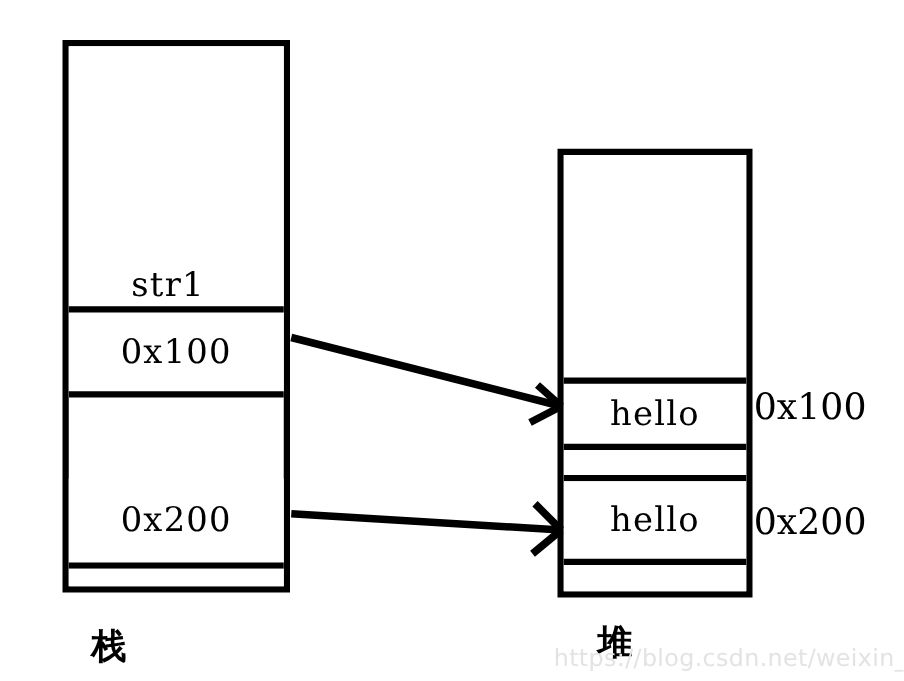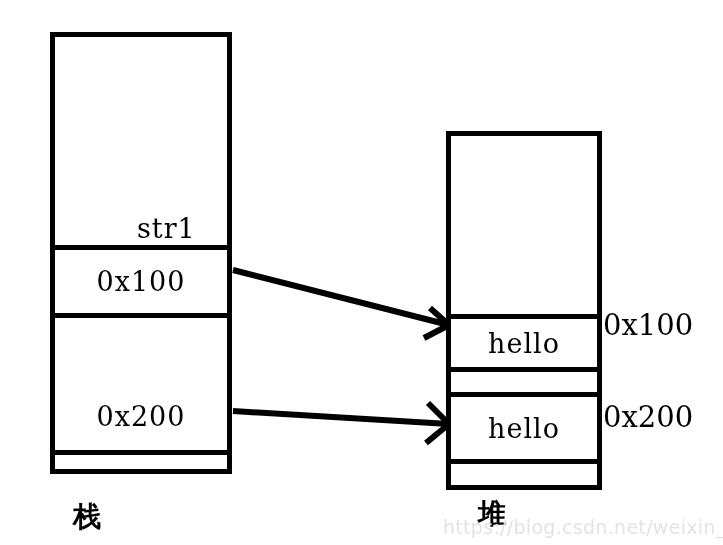--- a/index.html
+++ b/index.html
@@ -49,21 +49,20 @@
 
   
   .slot-label {
     position: absolute;
     font-family: "DejaVu Serif", "Liberation Serif", serif;
     font-size: 27px;
     letter-spacing: 1px;
     color: #000000;
     white-space: nowrap;
     line-height: 1;
-    margin-left: 32px;
   }
 
   
   .addr-label {
     position: absolute;
     font-family: "DejaVu Serif", "Liberation Serif", serif;
     font-size: 29px;
     color: #000000;
     white-space: nowrap;
     line-height: 1;
@@ -115,21 +114,21 @@
     </div>
 
 
     <div class="cell bot-rule" style="left:0; top:346px; right:0; height:72px;">
       <span class="cell-text">0x200</span>
     </div>
 
     <div class="cell" style="left:0; top:418px; right:0; bottom:0;"></div>
   </div>
 
-  <div class="mem-box" style="left:446px; top:119px; width:156px; height:359px;margin-top:12px;">
+  <div class="mem-box" style="left:446px; top:119px; width:156px; height:359px;">
 
     <div class="cell" style="left:0; top:0; right:0; height:178px;"></div>
 
     <div class="cell top-rule bot-rule" style="left:0; top:178px; right:0; height:58px;">
       <span class="cell-text">hello</span>
     </div>
 
     <div class="cell bot-rule" style="left:0; top:236px; right:0; height:25px;"></div>
 
     <div class="cell bot-rule" style="left:0; top:261px; right:0; height:67px;">

